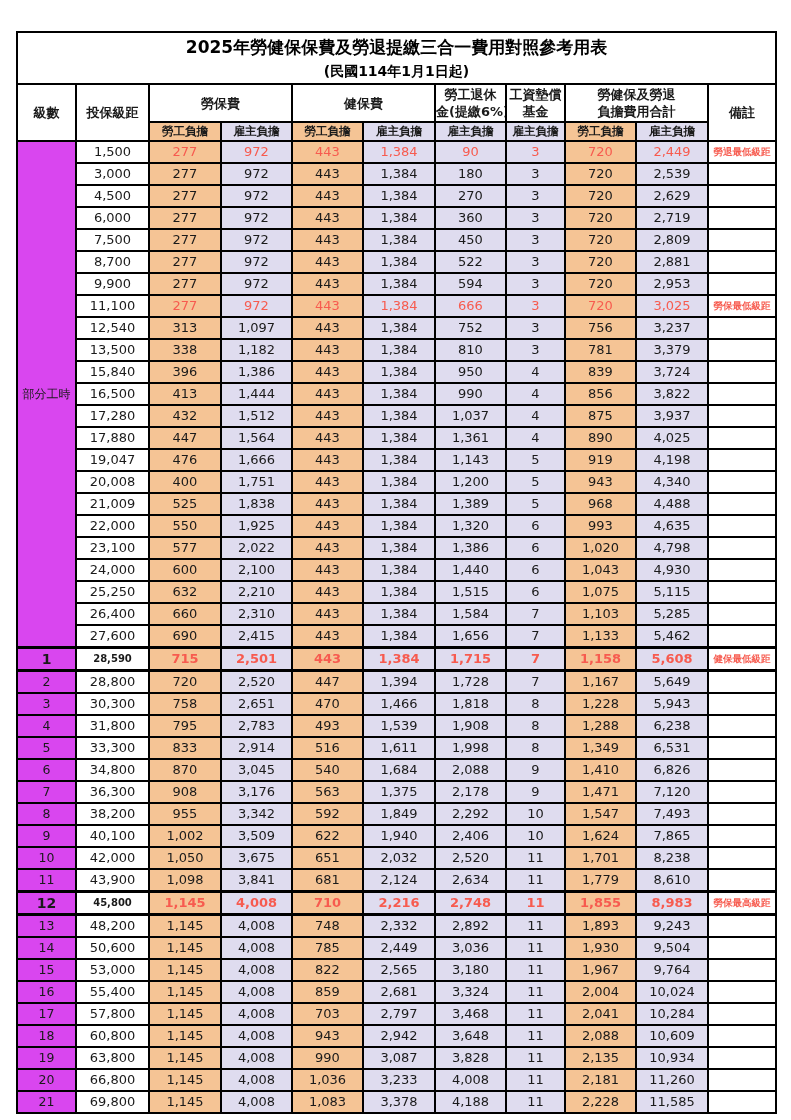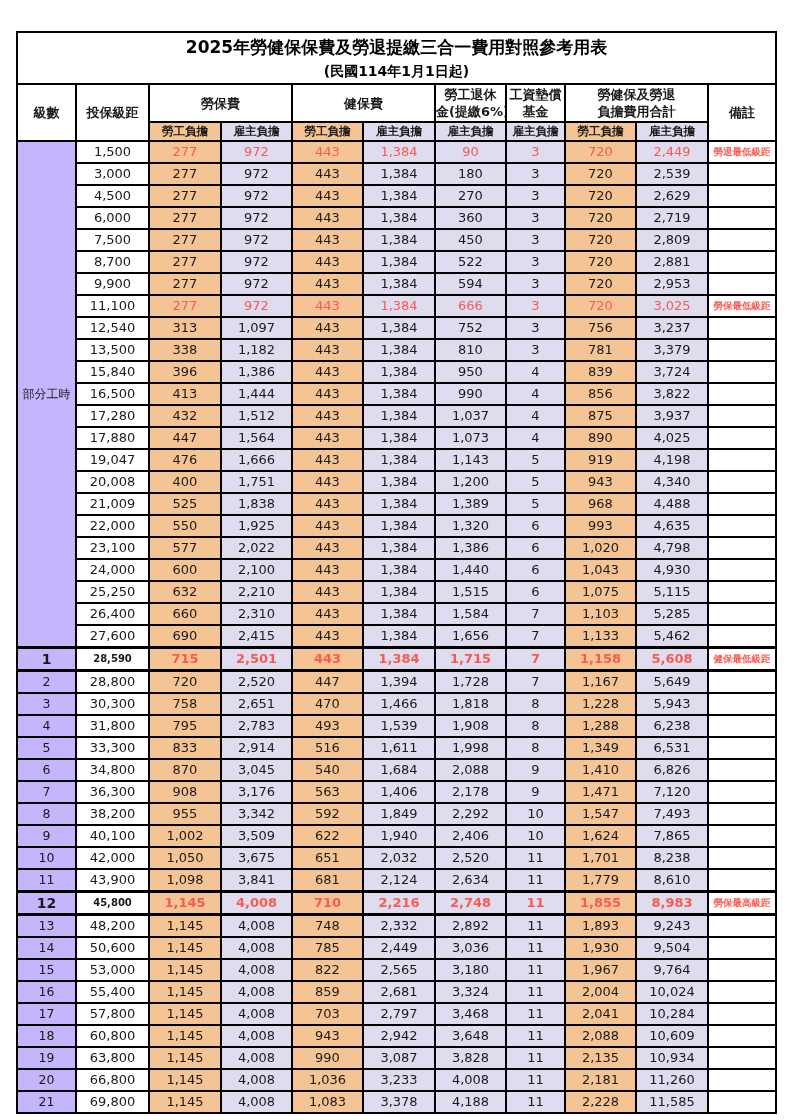--- a/index.html
+++ b/index.html
@@ -31,21 +31,21 @@
   .title-line1 { display: block; font-size: 17px; font-weight: bold; line-height: 26px; color: #000; }
   .title-line2 { display: block; font-size: 14px; font-weight: bold; line-height: 22px; color: #000; }
   
   .group-row th { height: 36px; font-size: 13px; font-weight: bold; line-height: 17px; background: #fff; }
   .group-row th span { display: block; }
   .sub-row th { height: 17px; font-size: 11.5px; font-weight: bold; line-height: 17px; }
   th.orange, td.orange { background: #F5C495; }
   th.lav,    td.lav    { background: #DFDCEF; }
   
   tbody td { height: 20px; line-height: 20px; font-size: 13px; }
-  td.c-level   { font-size: 12.5px; background: #c4b5fd; }
+  td.c-level   { font-size: 12.5px; background: #d946ef; }
   td.c-bracket { font-size: 13px;   background: #fff; }
   td.part-time { font-size: 12px; }
   td.c-remark  { font-size: 9.5px; font-weight: bold; color: #F75B4F; background: #fff; padding: 0 4px; }
   tr.red-row td.val { color: #F75B4F; }
   tr.emph-row td { font-weight: bold; border-top-width: 3px; border-bottom-width: 3px; }
   tr.emph-row td.c-bracket { font-size: 10px; }
   tr.emph-row td.c-level   { font-size: 14px; }
 </style>
 </head>
 <body>
@@ -272,21 +272,21 @@
     <td class="val lav">3,937</td>
     <td class="c-remark"></td>
   </tr>
         <tr>
 
     <td class="c-bracket">17,880</td>
     <td class="val orange">447</td>
     <td class="val lav">1,564</td>
     <td class="val orange">443</td>
     <td class="val lav">1,384</td>
-    <td class="val lav">1,073</td>
+    <td class="val lav">1,361</td>
     <td class="val lav">4</td>
     <td class="val orange">890</td>
     <td class="val lav">4,025</td>
     <td class="c-remark"></td>
   </tr>
         <tr>
 
     <td class="c-bracket">19,047</td>
     <td class="val orange">476</td>
     <td class="val lav">1,666</td>
@@ -479,21 +479,21 @@
     <td class="val orange">1,410</td>
     <td class="val lav">6,826</td>
     <td class="c-remark"></td>
   </tr>
         <tr>
     <td class="c-level">7</td>
     <td class="c-bracket">36,300</td>
     <td class="val orange">908</td>
     <td class="val lav">3,176</td>
     <td class="val orange">563</td>
-    <td class="val lav">1,406</td>
+    <td class="val lav">1,375</td>
     <td class="val lav">2,178</td>
     <td class="val lav">9</td>
     <td class="val orange">1,471</td>
     <td class="val lav">7,120</td>
     <td class="c-remark"></td>
   </tr>
         <tr>
     <td class="c-level">8</td>
     <td class="c-bracket">38,200</td>
     <td class="val orange">955</td>

